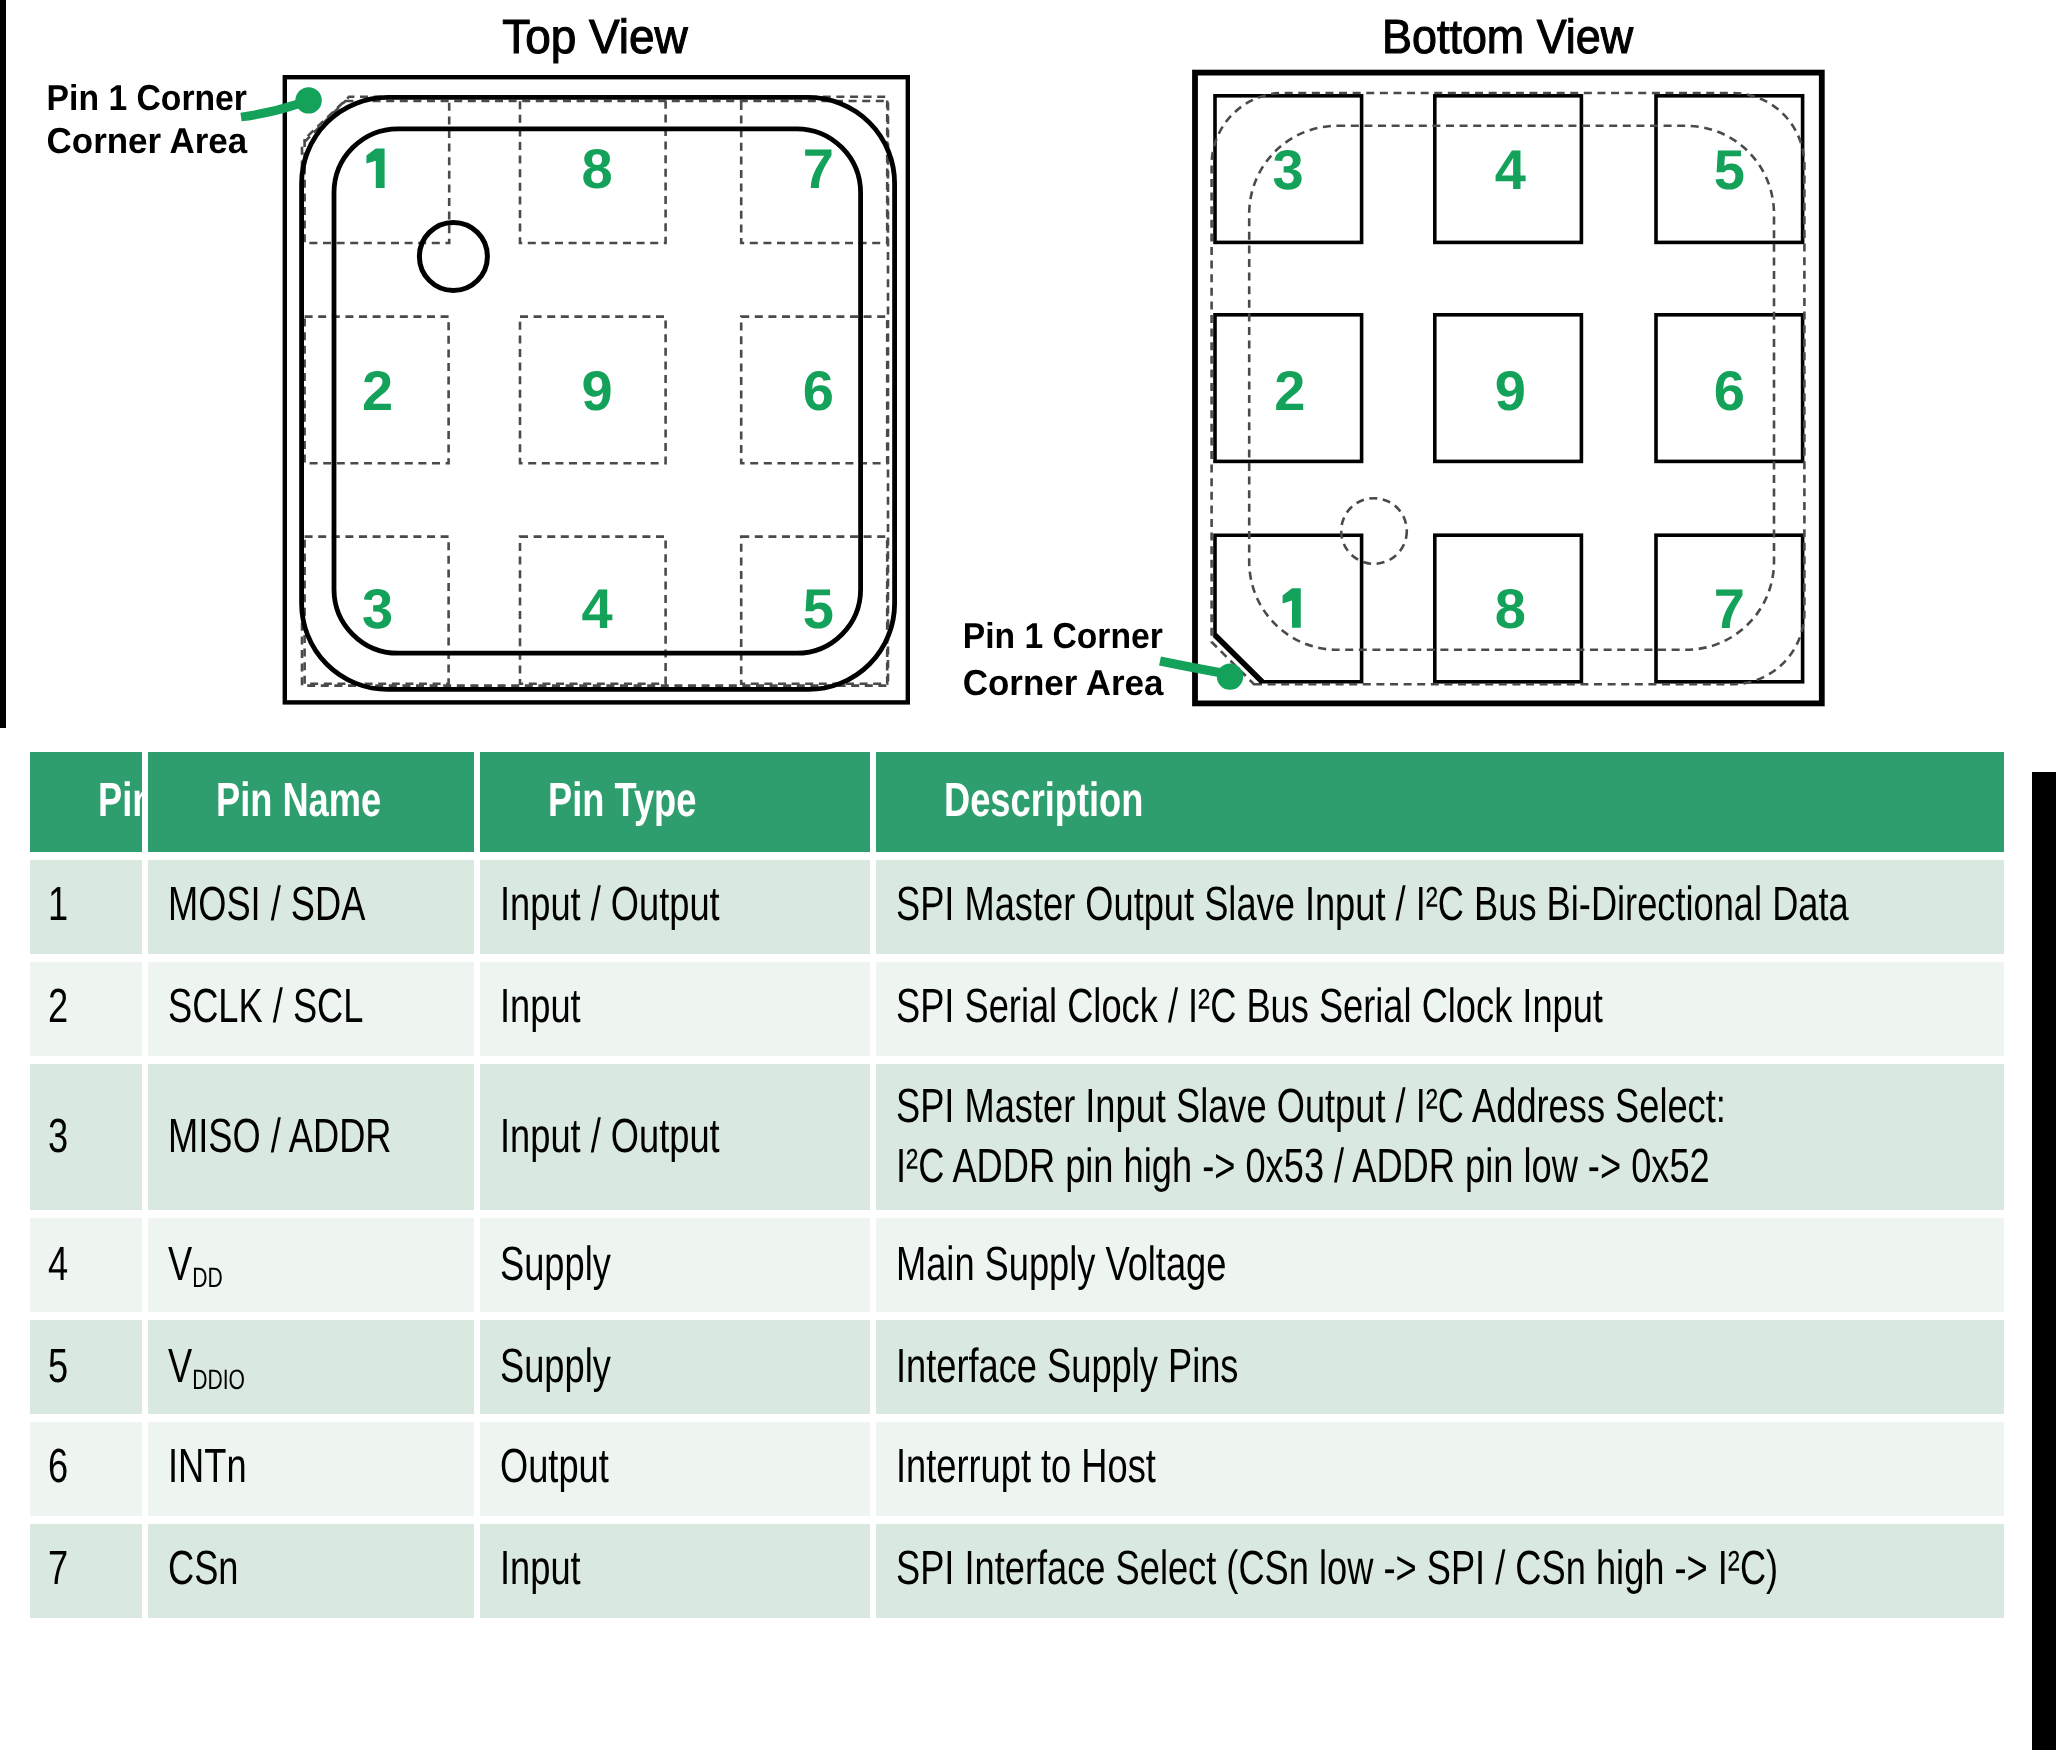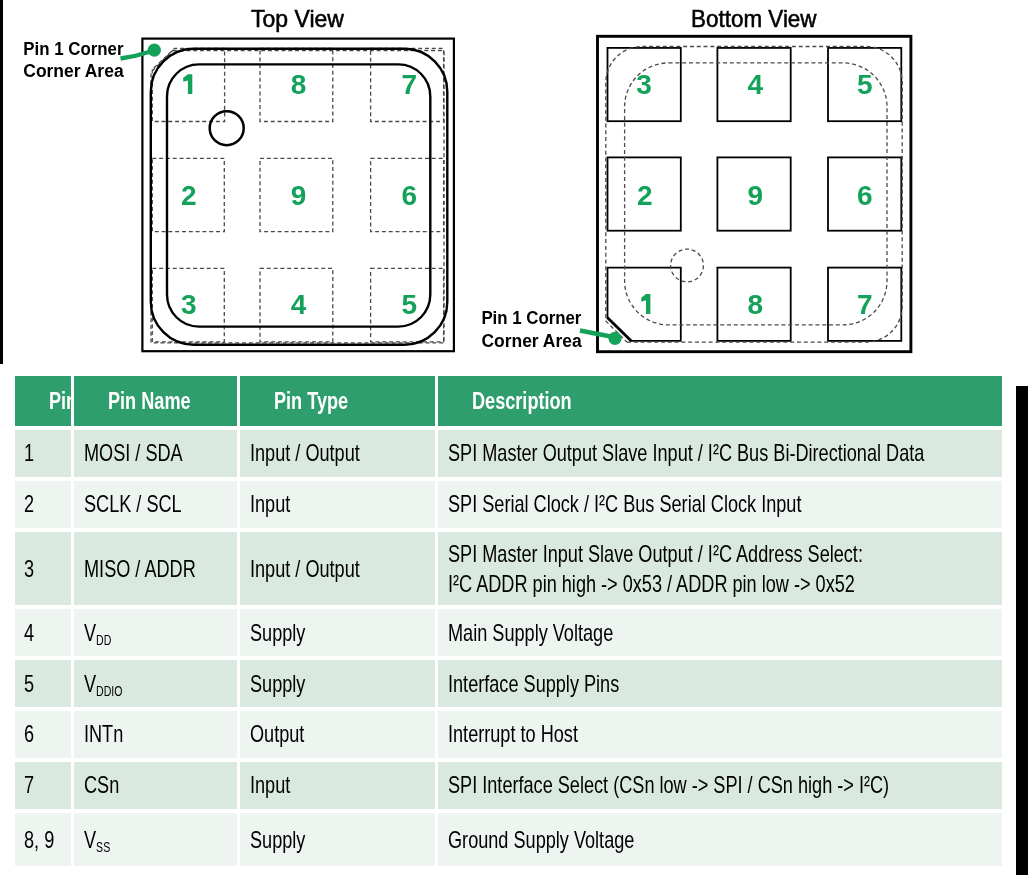--- a/index.html
+++ b/index.html
@@ -160,20 +160,14 @@
         <td class="bR bB"><span class="tx">INTn</span></td>
         <td class="bR bB"><span class="tx">Output</span></td>
         <td class="bB"><span class="tx">Interrupt to Host</span></td>
     </tr>
     <tr class="odd" style="height:50.8px">
       <td class="bR bB"><span class="tx">7</span></td>
         <td class="bR bB"><span class="tx">CSn</span></td>
         <td class="bR bB"><span class="tx">Input</span></td>
         <td class="bB"><span class="tx">SPI Interface Select (CSn low -&gt; SPI / CSn high -&gt; I²C)</span></td>
     </tr>
-    <tr class="even" style="height:53.7px">
-      <td class="bR"><span class="tx">8, 9</span></td>
-        <td class="bR"><span class="tx">V<sub class="pv">SS</sub></span></td>
-        <td class="bR"><span class="tx">Supply</span></td>
-        <td><span class="tx">Ground Supply Voltage</span></td>
-    </tr>
   </tbody>
   </table>
 
 </body></html>

